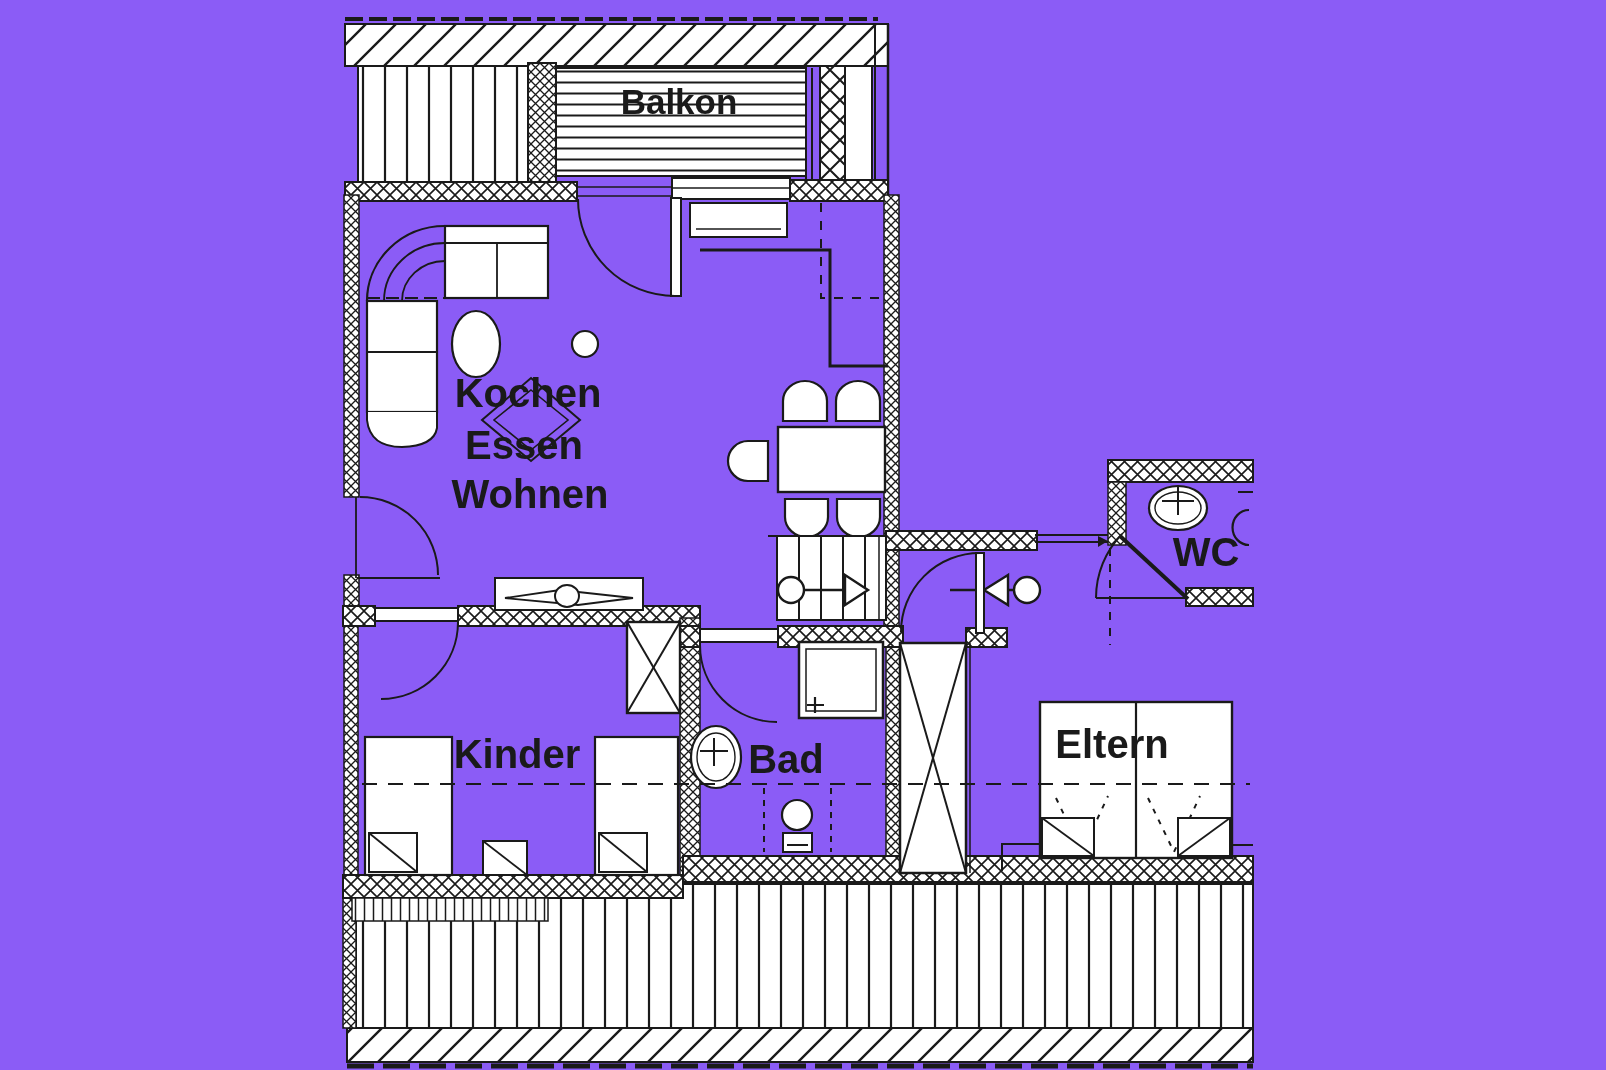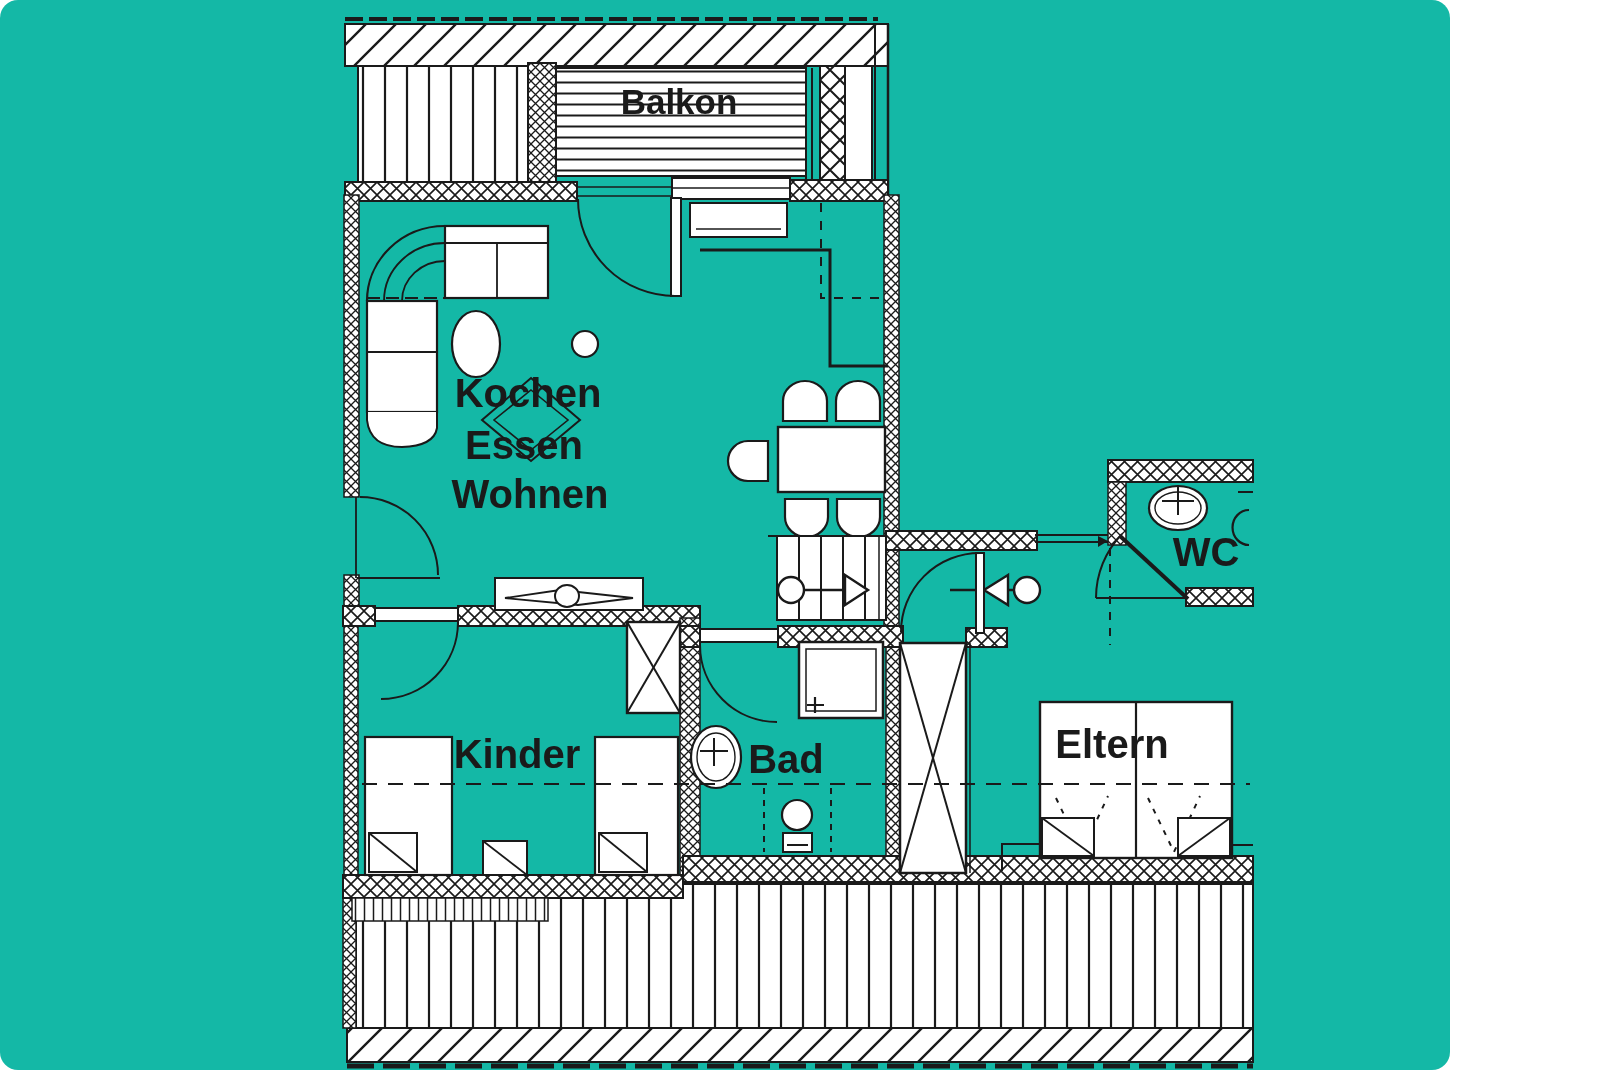--- a/index.html
+++ b/index.html
@@ -1,17 +1,17 @@
 <!DOCTYPE html>
 <html><head>
 <meta charset="utf-8">
 <style>
   html,body{margin:0;padding:0;background:#ffffff;}
-  .canvas{position:relative;width:1450px;height:1070px;background:#14b8a6;overflow:hidden;
-          font-family:"Liberation Sans", sans-serif;border-radius:18px;}
+  .canvas{position:relative;width:1606px;height:1070px;background:#8b5cf6;overflow:hidden;
+          font-family:"Liberation Sans", sans-serif;}
   svg{position:absolute;left:0;top:0;}
   text{font-family:"Liberation Sans", sans-serif;font-weight:600;fill:#1a1a1a;}
   .lbl{font-size:40px;}
   .lbl-sm{font-size:35px;}
 </style>
 </head>
 <body>
 
 <div class="canvas">
 <svg width="1606" height="1070" viewBox="0 0 1606 1070">

